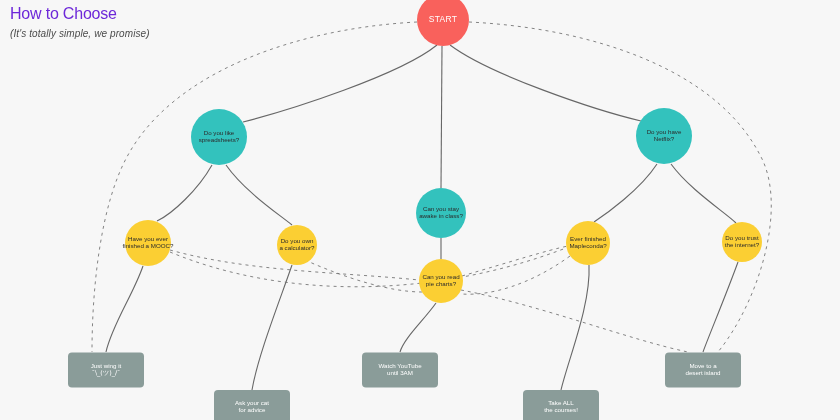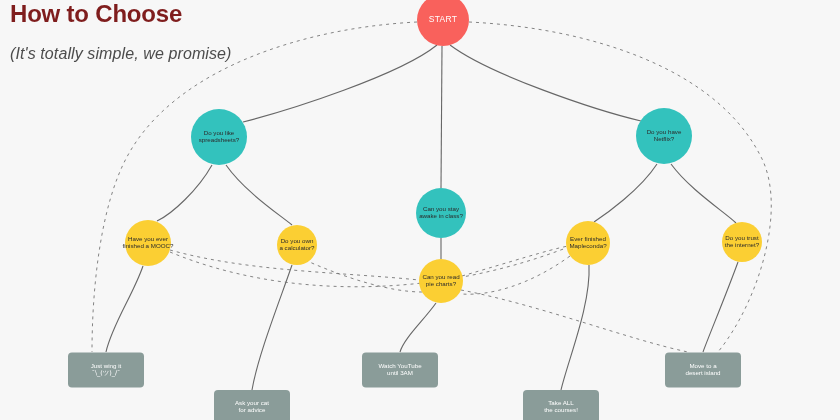--- a/index.html
+++ b/index.html
@@ -23,31 +23,31 @@
     background: #f7f7f7;
   }
   .title-block {
     position: absolute;
     left: 10px;
     top: 4px;
     z-index: 5;
     pointer-events: none;
   }
   .title-line {
-    font-size: 24px;
-    font-weight: bold;
-    color: #7f1d1d;
+    font-size: 16px;
+    font-weight: normal;
+    color: #6d28d9;
     line-height: 19px;
     letter-spacing: -0.2px;
   }
   .subtitle {
-    font-size: 16px;
+    font-size: 10px;
     font-style: italic;
     color: #4c4c4c;
-    margin-top: 22px;
+    margin-top: 5px;
     letter-spacing: 0.1px;
   }
   svg#graph {
     position: absolute;
     left: 0;
     top: 0;
     width: 840px;
     height: 420px;
   }
   .edge-solid {

